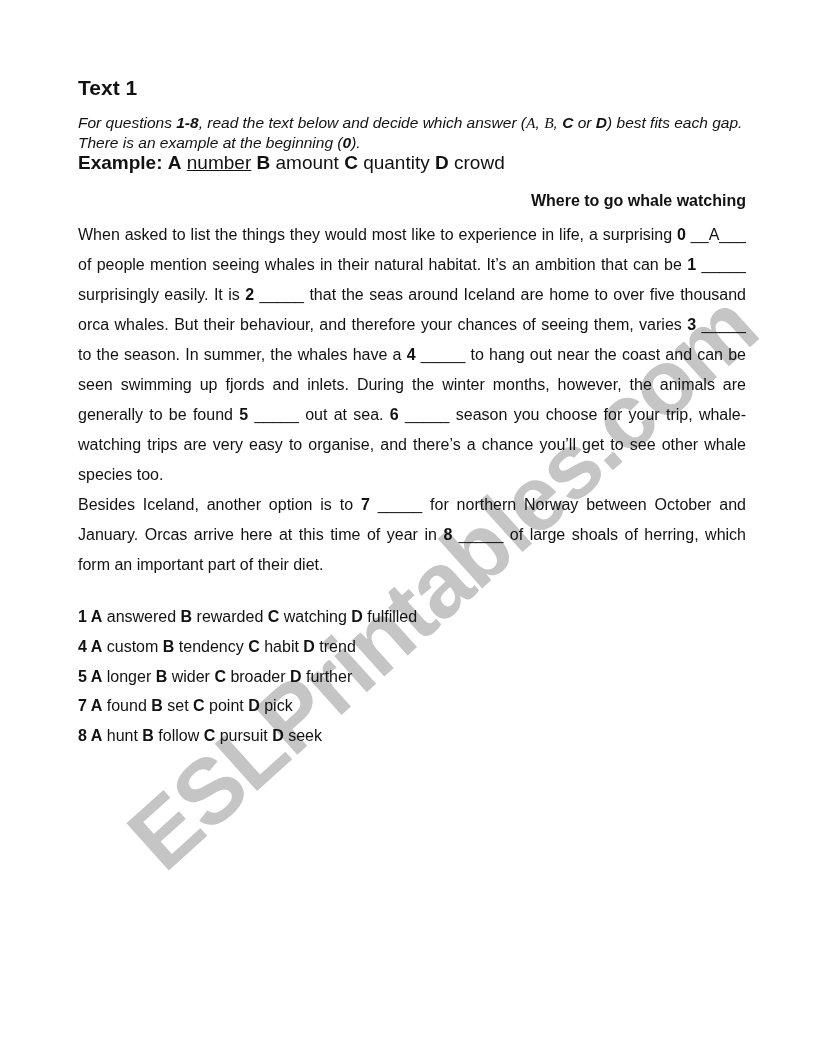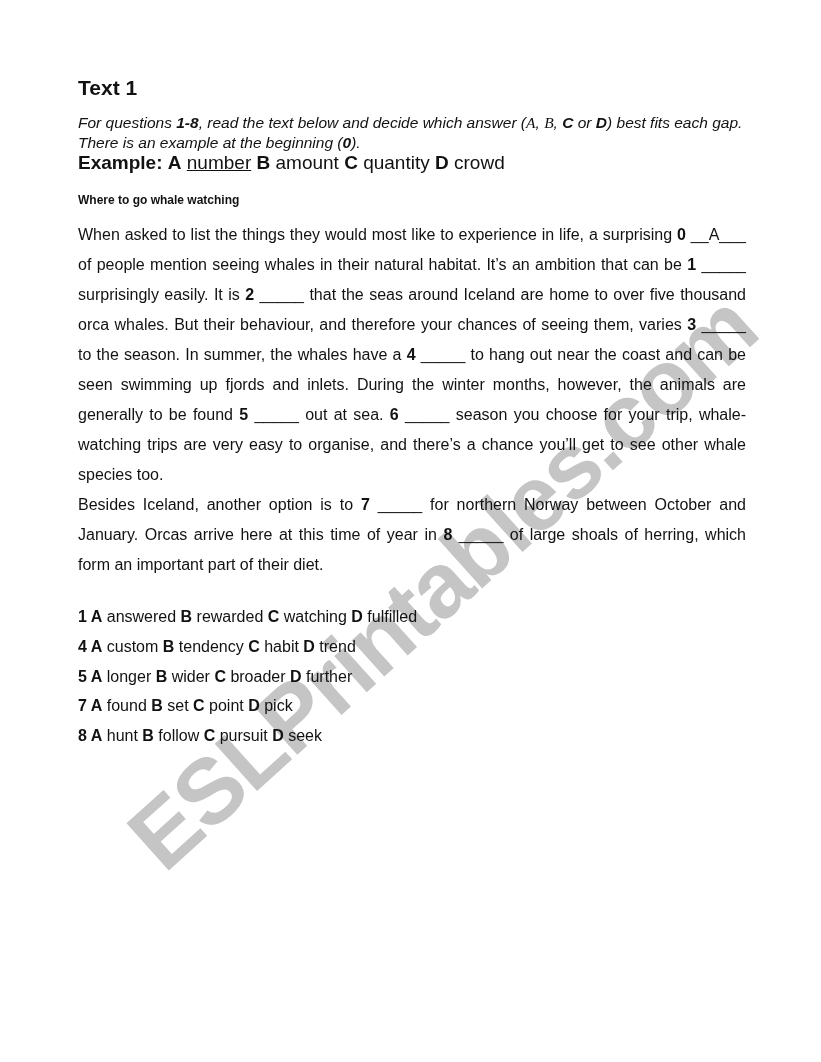--- a/index.html
+++ b/index.html
@@ -13,21 +13,21 @@
     position:absolute; z-index:0; left:442px; top:582px;
     transform:translate(-50%,-50%) rotate(-42deg);
     font-family:"Liberation Sans", sans-serif;
     font-weight:bold; font-size:92px; letter-spacing:-2px;
     white-space:nowrap; user-select:none;
   }
   .content { position:relative; z-index:1; padding:76px 75px 0 78px; }
   .heading { font-size:21px; font-weight:bold; margin-bottom:13px; }
   .meta { font-size:15.5px; line-height:20px; }
   .example-line { font-size:19px; line-height:20px; margin-bottom:17px; }
-  .passage-title { text-align:left; font-weight:bold; font-size:12px; line-height:21px; margin-bottom:9px; }
+  .passage-title { text-align:right; font-weight:bold; font-size:16px; line-height:21px; margin-bottom:9px; }
   .para { font-size:16px; line-height:30px; text-align:justify; }
   .options { margin-top:22px; }
   .option-line { font-size:16px; line-height:29.8px; }
   .b { font-weight:bold; }
   .i { font-style:italic; }
   .u { text-decoration:underline; }
   .serif { font-family:"Liberation Serif", serif; }
 </style>
 </head>
 <body>

